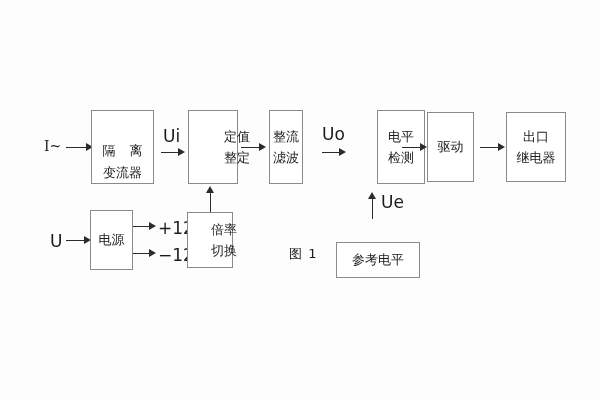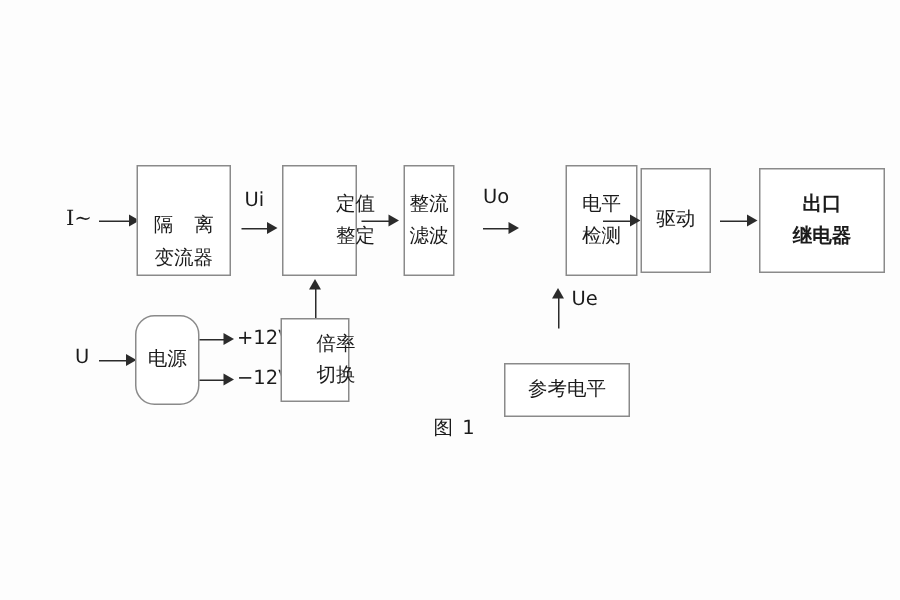--- a/index.html
+++ b/index.html
@@ -62,31 +62,30 @@
     position: absolute;
     width: 0;
     height: 0;
     border-left: 4px solid transparent;
     border-right: 4px solid transparent;
     border-bottom: 7px solid #2b2b2b;
   }
   .lbl {
     position: absolute;
     color: #1b1b1b;
-    font-size: 13px;
+    font-size: 17px;
     white-space: nowrap;
   }
   .lbl.serif {
     font-family: "DejaVu Serif", "Liberation Serif", serif;
     font-size: 14px;
   }
   .lbl.cap {
     font-size: 13px;
     letter-spacing: 1px;
-    margin-top: 31px;
   }
 </style>
 </head>
 <body>
 
 <div id="diagram">
 
   <div class="lbl serif" style="left:44px; top:138px;">I~</div>
   <div class="hline" style="left:66px; top:147px; width:22px;"></div>
   <div class="arrow-r" style="left:86px; top:143px;"></div>
@@ -125,30 +124,30 @@
   <div class="hline" style="left:402px; top:147px; width:20px;"></div>
   <div class="arrow-r" style="left:420px; top:143px;"></div>
 
   <div class="box" style="left:427px; top:112px; width:47px; height:70px;">
     <span class="ln">驱动</span>
   </div>
 
   <div class="hline" style="left:480px; top:147px; width:20px;"></div>
   <div class="arrow-r" style="left:498px; top:143px;"></div>
 
-  <div class="box" style="left:506px; top:112px; width:84px; height:70px;font-weight:bold;">
+  <div class="box" style="left:506px; top:112px; width:60px; height:70px;">
     <span class="ln">出口</span>
     <span class="ln">继电器</span>
   </div>
 
   <div class="lbl" style="left:50px; top:231px;">U</div>
   <div class="hline" style="left:66px; top:240px; width:20px;"></div>
   <div class="arrow-r" style="left:84px; top:236px;"></div>
 
-  <div class="box" style="left:90px; top:210px; width:43px; height:60px;border-radius:13px;">
+  <div class="box" style="left:90px; top:210px; width:43px; height:60px;">
     <span class="ln">电源</span>
   </div>
 
   <div class="hline" style="left:133px; top:226px; width:18px;"></div>
   <div class="arrow-r" style="left:149px; top:222px;"></div>
   <div class="lbl" style="left:158px; top:218px;">+12V</div>
 
   <div class="hline" style="left:133px; top:253px; width:18px;"></div>
   <div class="arrow-r" style="left:149px; top:249px;"></div>
   <div class="lbl" style="left:158px; top:245px;">−12V</div>

